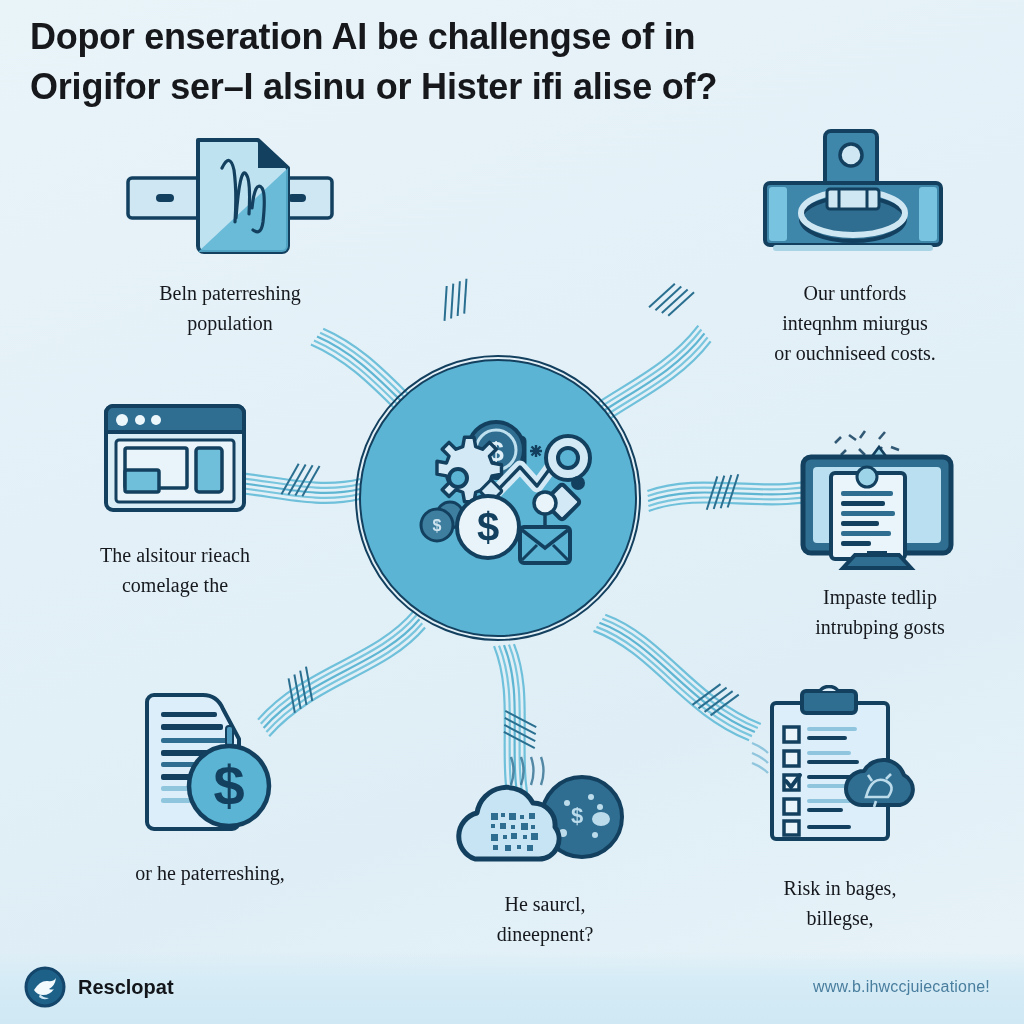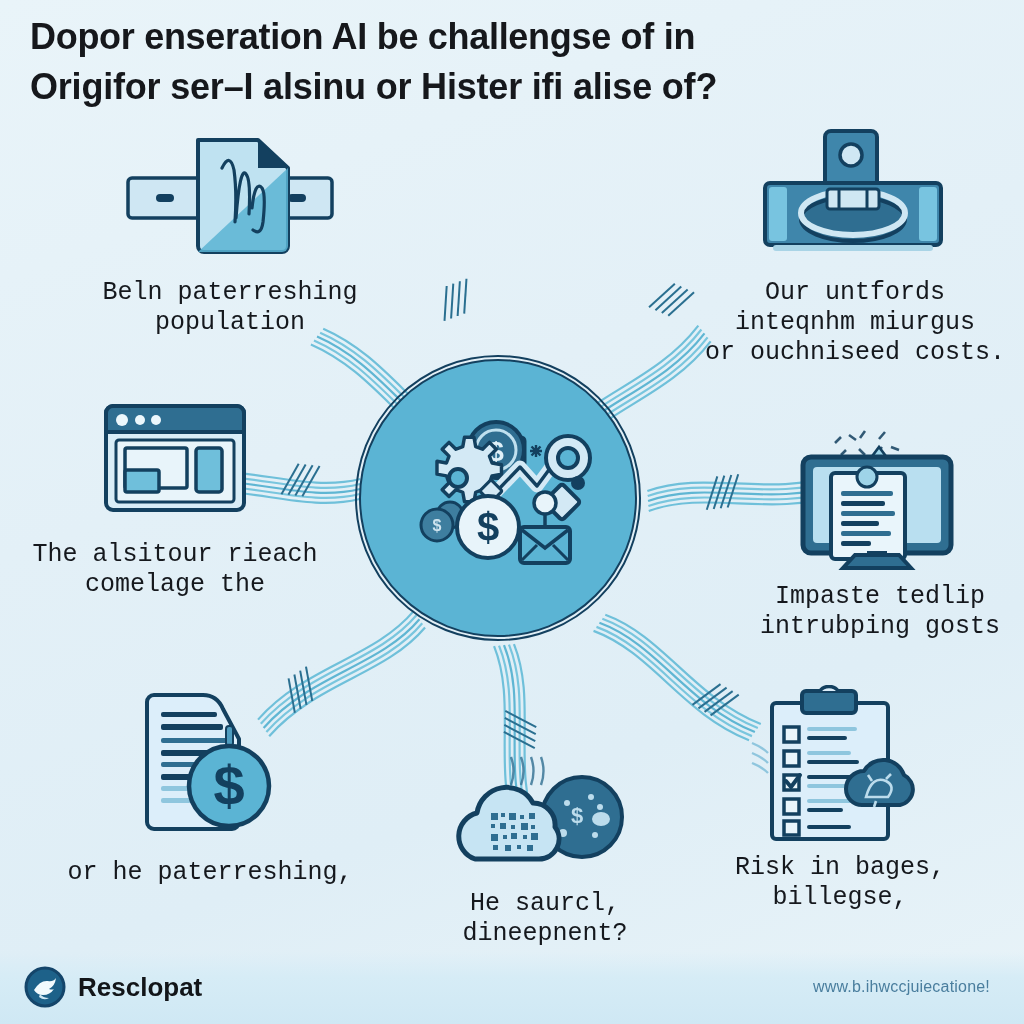--- a/index.html
+++ b/index.html
@@ -93,22 +93,22 @@
   .node {
     position: absolute;
     z-index: 25;
     text-align: center;
   }
   .node-art {
     position: relative;
     margin: 0 auto;
   }
   .node-label {
-    font-family: Liberation Mono, monospace;
-    font-size: 25px;
+    font-family: Liberation Serif, serif;
+    font-size: 20px;
     line-height: 30px;
     color: #15181d;
     margin-top: 10px;
   }
   .node-label .ln { display: block; white-space: nowrap; }
 
   
   #node-doc-wave   { left: 60px;  top: 130px;  width: 340px; }
   #node-machine    { left: 680px; top: 125px;  width: 350px; }
   #node-browser    { left: 10px;  top: 398px;  width: 330px; }
@@ -116,21 +116,21 @@
   #node-invoice    { left: 40px;  top: 690px;  width: 340px; }
   #node-cloud      { left: 400px; top: 755px;  width: 290px; }
   #node-clipboard  { left: 680px; top: 685px;  width: 320px; }
 
   #node-doc-wave .node-label { margin-top: 14px; }
   #node-machine .node-label  { margin-top: 14px; }
   #node-browser .node-label  { margin-top: 18px; }
   #node-monitor .node-label  { margin-top: 8px; }
   #node-invoice .node-label  { margin-top: 14px; }
   #node-cloud .node-label    { }
-  #node-clipboard .node-label{ margin-top: 4px; }
+  #node-clipboard .node-label{ margin-top: 24px; }
 
   
   .footer {
     position: absolute;
     left: 0;
     bottom: 0;
     width: 1024px;
     height: 72px;
     z-index: 45;
     background: linear-gradient(180deg, rgba(214,236,246,0.0) 0%, #d6ecf6 35%, #cfe8f4 100%);
@@ -139,21 +139,21 @@
     position: absolute;
     left: 24px;
     top: 14px;
     display: flex;
     align-items: center;
     gap: 12px;
   }
   .brand-name {
     font-family: "Liberation Sans", sans-serif;
     font-weight: bold;
-    font-size: 26px;
+    font-size: 20px;
     color: #121519;
   }
   .footer-right {
     position: absolute;
     right: 34px;
     top: 26px;
     font-family: "Liberation Sans", sans-serif;
     font-size: 16px;
     color: #4a7e9e;
     letter-spacing: 0.2px;

